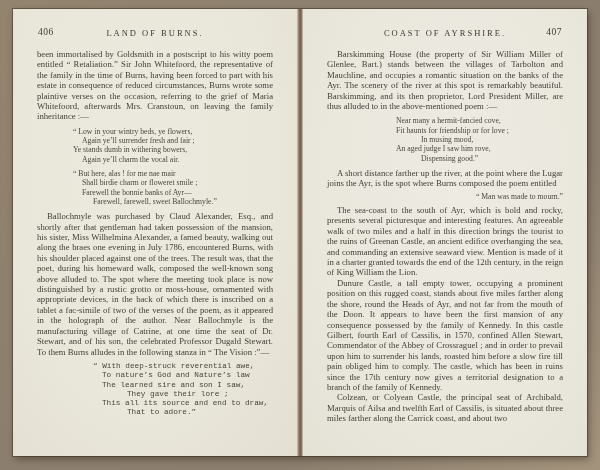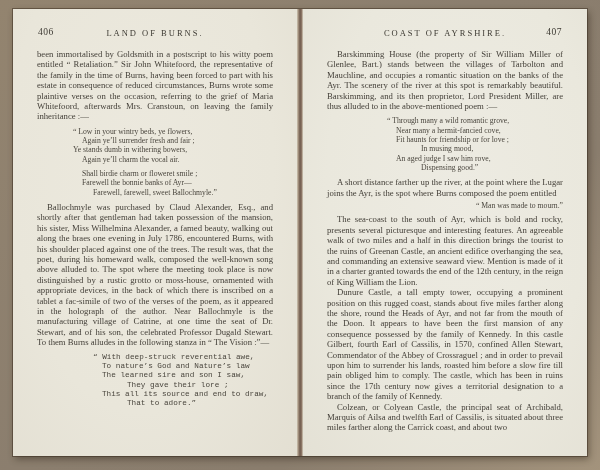--- a/index.html
+++ b/index.html
@@ -72,20 +72,21 @@
         <div class="body-text">
           <p class="para cont">been immortalised by Goldsmith in a postscript to his witty poem entitled “ Retaliation.”   Sir John Whitefoord, the representative of the family in the time of Burns, having been forced to part with his estate in consequence of reduced circumstances, Burns wrote some plaintive verses on the occasion, referring to the grief of Maria Whitefoord, afterwards Mrs. Cranstoun, on leaving the family inheritance :—</p>
           <div class="verse v-song">
             <div class="stanza">
               <div class="vl i0">“ Low in your wintry beds, ye flowers,</div>
               <div class="vl i1">Again ye’ll surrender fresh and fair ;</div>
               <div class="vl i0">Ye stands dumb in withering bowers,</div>
               <div class="vl i1">Again ye’ll charm the vocal air.</div>
             </div>
             <div class="stanza">
+              <div class="vl i0">“ But here, alas ! for me nae mair</div>
               <div class="vl i1">Shall birdie charm or floweret smile ;</div>
               <div class="vl i1">Farewell the bonnie banks of Ayr—</div>
               <div class="vl i2">Farewell, farewell, sweet Ballochmyle.”</div>
             </div>
           </div>
           <p class="para">Ballochmyle was purchased by Claud Alexander, Esq., and shortly after that gentleman had taken possession of the mansion, his sister, Miss Wilhelmina Alexander, a famed beauty, walking out along the braes one evening in July 1786, encountered Burns, with his shoulder placed against one of the trees.  The result was, that the poet, during his homeward walk, composed the well-known song above alluded to.  The spot where the meeting took place is now distinguished by a rustic grotto or moss-house, ornamented with appropriate devices, in the back of which there is inscribed on a tablet a fac-simile of two of the verses of the poem, as it appeared in the holograph of the author.  Near Ballochmyle is the manufacturing village of Catrine, at one time the seat of Dr. Stewart, and of his son, the celebrated Professor Dugald Stewart.  To them Burns alludes in the following stanza in “ The Vision :”—</p>
           <div class="verse v-vision">
             <div class="vl i0">“ With deep-struck reverential awe,</div>
             <div class="vl i1">To nature’s God and Nature’s law</div>
             <div class="vl i1">The learned sire and son I saw,</div>
@@ -101,21 +102,20 @@
 
     <div class="page right-pg">
       <div class="page-inner">
         <div class="page-header">
           <span class="running-title">COAST OF AYRSHIRE.</span>
           <span class="page-num pn-right">407</span>
         </div>
         <div class="body-text">
           <p class="para">Barskimming House (the property of Sir William Miller of Glenlee, Bart.) stands between the villages of Tarbolton and Mauchline, and occupies a romantic situation on the banks of the Ayr.  The scenery of the river at this spot is remarkably beautiful.  Barskimming, and its then proprietor, Lord President Miller, are thus alluded to in the above-mentioned poem :—</p>
           <div class="verse v-miller">
-            <div class="vl i0">“ Through many a wild romantic grove,</div>
             <div class="vl i1">Near many a hermit-fancied cove,</div>
             <div class="vl i1">Fit haunts for friendship or for love ;</div>
             <div class="vl i3">In musing mood,</div>
             <div class="vl i1">An aged judge I saw him rove,</div>
             <div class="vl i3">Dispensing good.”</div>
           </div>
           <p class="para">A short distance farther up the river, at the point where the Lugar joins the Ayr, is the spot where Burns composed the poem entitled</p>
           <div class="quote-center">“ Man was made to mourn.”</div>
           <p class="para">The sea-coast to the south of Ayr, which is bold and rocky, presents several picturesque and interesting features.  An agreeable walk of two miles and a half in this direction brings the tourist to the ruins of Greenan Castle, an ancient edifice overhanging the sea, and commanding an extensive seaward view.  Mention is made of it in a charter granted towards the end of the 12th century, in the reign of King William the Lion.</p>
           <p class="para">Dunure Castle, a tall empty tower, occupying a prominent position on this rugged coast, stands about five miles farther along the shore, round the Heads of Ayr, and not far from the mouth of the Doon.  It appears to have been the first mansion of any consequence possessed by the family of Kennedy.  In this castle Gilbert, fourth Earl of Cassilis, in 1570, confined Allen Stewart, Commendator of the Abbey of Crossraguel ; and in order to prevail upon him to surrender his lands, roasted him before a slow fire till pain obliged him to comply.  The castle, which has been in ruins since the 17th century now gives a territorial designation to a branch of the family of Kennedy.</p>

